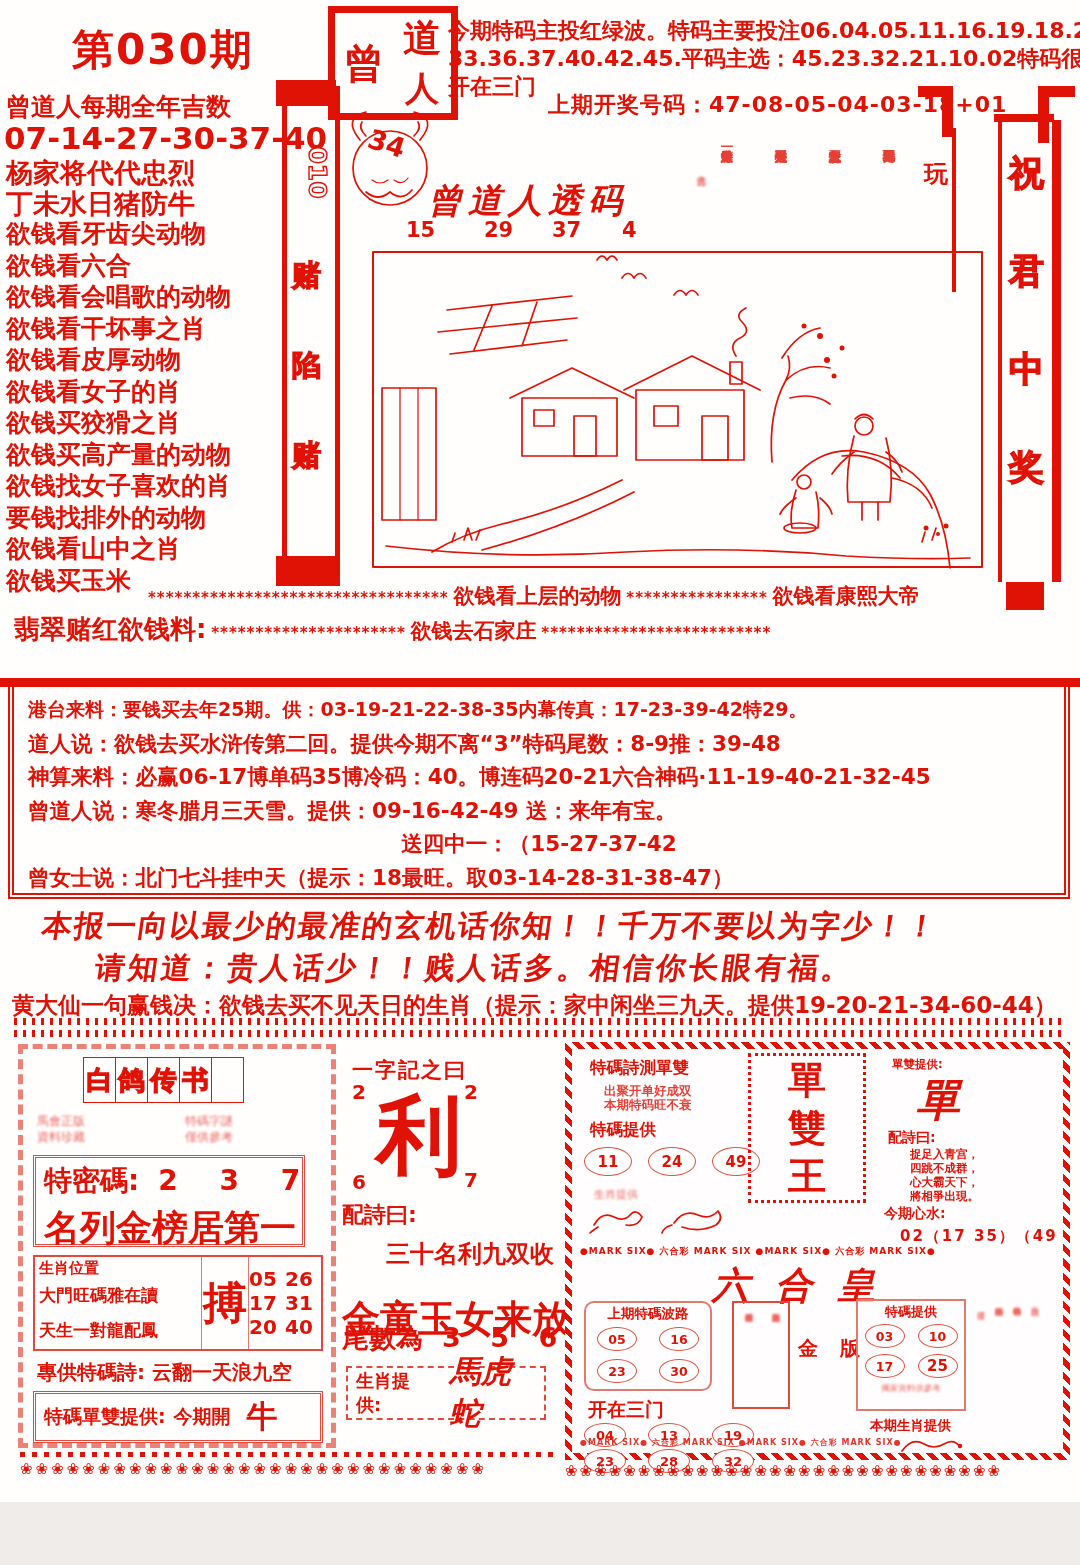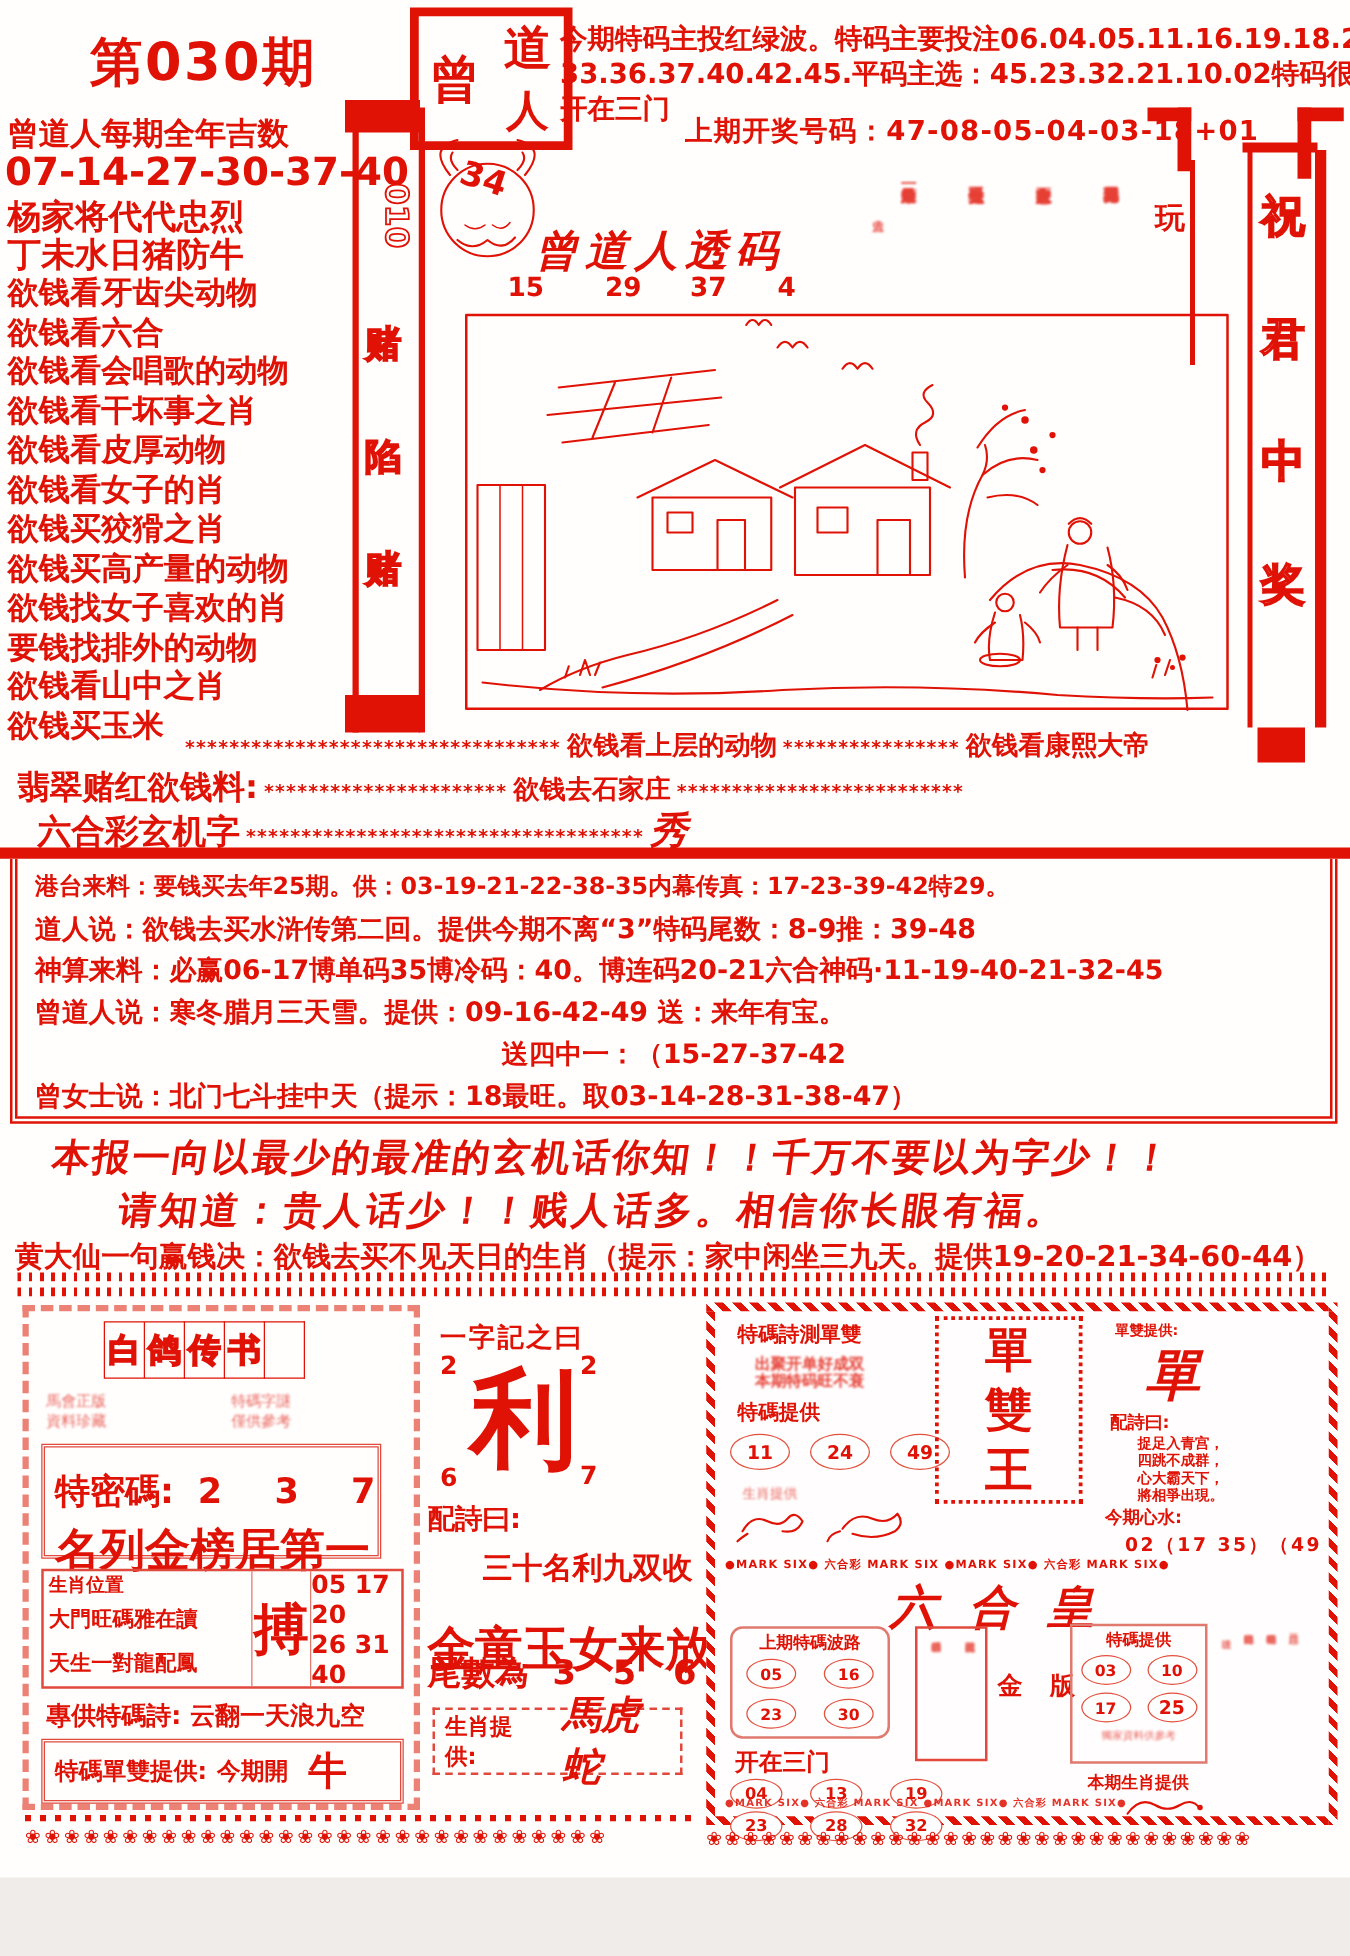--- a/index.html
+++ b/index.html
@@ -151,25 +151,20 @@
     <span class="b" style="font-size:21px;">欲钱看上层的动物</span>
     <span class="b" style="letter-spacing:1px;">****************</span>
     <span class="b" style="font-size:21px;">欲钱看康熙大帝</span>
   </div>
   <div class="abs nowrap" style="left:14px;top:612px;font-size:15px;">
     <span class="b" style="font-size:26px;">翡翠赌红欲钱料:</span>
     <span class="b" style="letter-spacing:1px;">**********************</span>
     <span class="b" style="font-size:21px;">欲钱去石家庄</span>
     <span class="b" style="letter-spacing:1px;">**************************</span>
   </div>
-  <div class="abs nowrap" style="left:30px;top:644px;font-size:15px;">
-    <span class="b" style="font-size:27px;">六合彩玄机字</span>
-    <span class="b" style="letter-spacing:1px;">************************************</span>
-    <span class="b serif" style="font-size:30px;font-style:italic;">秀</span>
-  </div>
 
   <div class="abs" style="left:0;top:678px;width:1080px;height:9px;background:#e01205;"></div>
   <div class="abs" style="left:8px;top:687px;width:1062px;height:212px;border:6px double #e01205;border-top:none;box-sizing:border-box;padding:6px 14px 0 14px;">
     <div class="b nowrap" style="font-size:19px;line-height:33.5px;">港台来料：要钱买去年25期。供：03-19-21-22-38-35内幕传真：17-23-39-42特29。</div>
     <div class="b nowrap" style="font-size:21.5px;line-height:33.5px;">道人说：欲钱去买水浒传第二回。提供今期不离“3”特码尾数：8-9推：39-48</div>
     <div class="b nowrap" style="font-size:21.5px;line-height:33.5px;">神算来料：必赢06-17博单码35博冷码：40。博连码20-21六合神码·11-19-40-21-32-45</div>
     <div class="b nowrap" style="font-size:21.5px;line-height:33.5px;">曾道人说：寒冬腊月三天雪。提供：09-16-42-49 送：来年有宝。</div>
     <div class="b nowrap" style="font-size:21.5px;line-height:33.5px;text-align:center;">送四中一：（15-27-37-42</div>
     <div class="b nowrap" style="font-size:21.5px;line-height:33.5px;">曾女士说：北门七斗挂中天（提示：18最旺。取03-14-28-31-38-47）</div>
   </div>
@@ -199,36 +194,36 @@
     </div>
     <div class="abs blur2" style="left:14px;top:64px;font-size:12px;line-height:16px;">
       <div>馬會正版</div>
       <div>資料珍藏</div>
     </div>
     <div class="abs blur2" style="left:162px;top:64px;font-size:12px;line-height:16px;">
       <div>特碼字謎</div>
       <div>僅供參考</div>
     </div>
 
-    <div class="abs" style="left:10px;top:106px;width:272px;height:92px;border:3px double #e0493c;box-sizing:border-box;padding:16px 8px;">
+    <div class="abs" style="left:10px;top:106px;width:272px;height:92px;border:3px double #e0493c;box-sizing:border-box;padding:4px 8px;">
       <div class="nowrap"><span class="bb" style="font-size:28px;">特密碼:</span>
         <span class="b" style="font-size:28px;letter-spacing:16px;margin-left:14px;">2 3 7</span></div>
       <div class="b nowrap" style="font-size:36px;margin-top:4px;">名列金榜居第一</div>
     </div>
 
     <div class="abs" style="left:10px;top:206px;width:290px;height:96px;border:2px solid #e0493c;box-sizing:border-box;display:flex;">
       <div style="width:158px;padding:2px 4px;">
         <div class="b" style="font-size:15px;">生肖位置</div>
         <div class="b nowrap" style="font-size:17px;margin-top:6px;">大門旺碼雅在讀</div>
         <div class="b nowrap" style="font-size:17px;margin-top:12px;">天生一對龍配鳳</div>
       </div>
       <div style="width:46px;border-left:1.5px solid #e0796e;border-right:1.5px solid #e0796e;display:flex;align-items:center;justify-content:center;">
         <span class="bb" style="font-size:44px;">搏</span>
       </div>
-      <div style="flex:1;display:flex;flex-direction:column;justify-content:center;align-items:center;">
+      <div style="flex:1;display:flex;flex-direction:row;justify-content:center;align-items:center;">
         <span class="b" style="font-size:20px;">05 17 20</span>
         <span class="b" style="font-size:20px;">26 31 40</span>
       </div>
     </div>
 
     <div class="abs b nowrap" style="left:14px;top:310px;font-size:20px;">專供特碼詩: 云翻一天浪九空</div>
 
     <div class="abs" style="left:10px;top:342px;width:290px;height:52px;border:3px double #e0493c;box-sizing:border-box;display:flex;align-items:center;padding:0 8px;">
       <span class="b" style="font-size:19px;">特碼單雙提供:</span>
       <span class="b" style="font-size:19px;margin-left:8px;">今期開</span>

